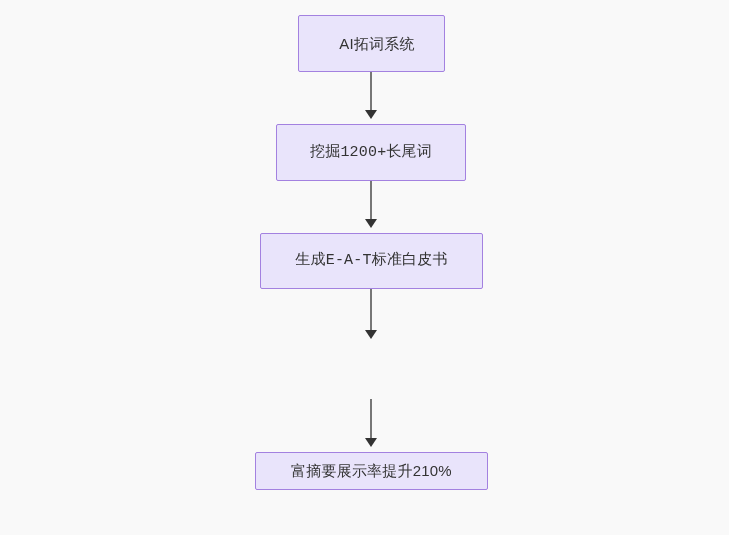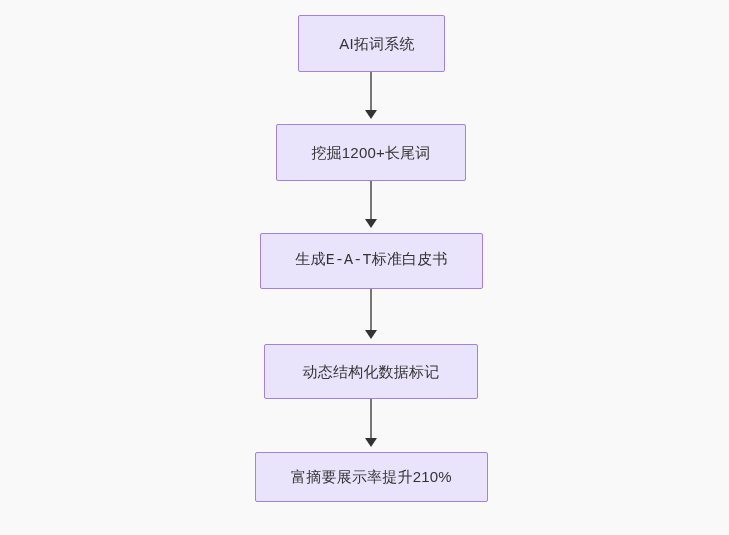--- a/index.html
+++ b/index.html
@@ -61,29 +61,26 @@
   <div class="edge" style="left:370px; top:289px; height:46px;"></div>
   <div class="arrowhead" style="left:365px; top:330px;"></div>
 
   <div class="edge" style="left:370px; top:399px; height:44px;"></div>
   <div class="arrowhead" style="left:365px; top:438px;"></div>
 
   <div class="node" style="left:298px; top:15px; width:147px; height:57px;padding-left:11px;">
     <span>AI拓词系统</span>
   </div>
 
-  <div class="node" style="left:276px; top:124px; width:190px; height:57px;">
+  <div class="node" style="left:276px; top:124px; width:190px; height:57px;font-family:Liberation Mono, monospace;">
     <span>挖掘1200+长尾词</span>
   </div>
 
   <div class="node" style="left:260px; top:233px; width:223px; height:56px;font-family:Liberation Mono, monospace;">
     <span>生成E-A-T标准白皮书</span>
   </div>
 
-  <div class="node" style="left:264px; top:344px; width:214px; height:55px;">
-    <span>动态结构化数据标记</span>
-  </div>
 
-  <div class="node" style="left:255px; top:452px; width:233px; height:50px;">
+  <div class="node" style="left:255px; top:452px; width:233px; height:38px;">
     <span>富摘要展示率提升210%</span>
   </div>
 
 </div>
 
 </body></html>

